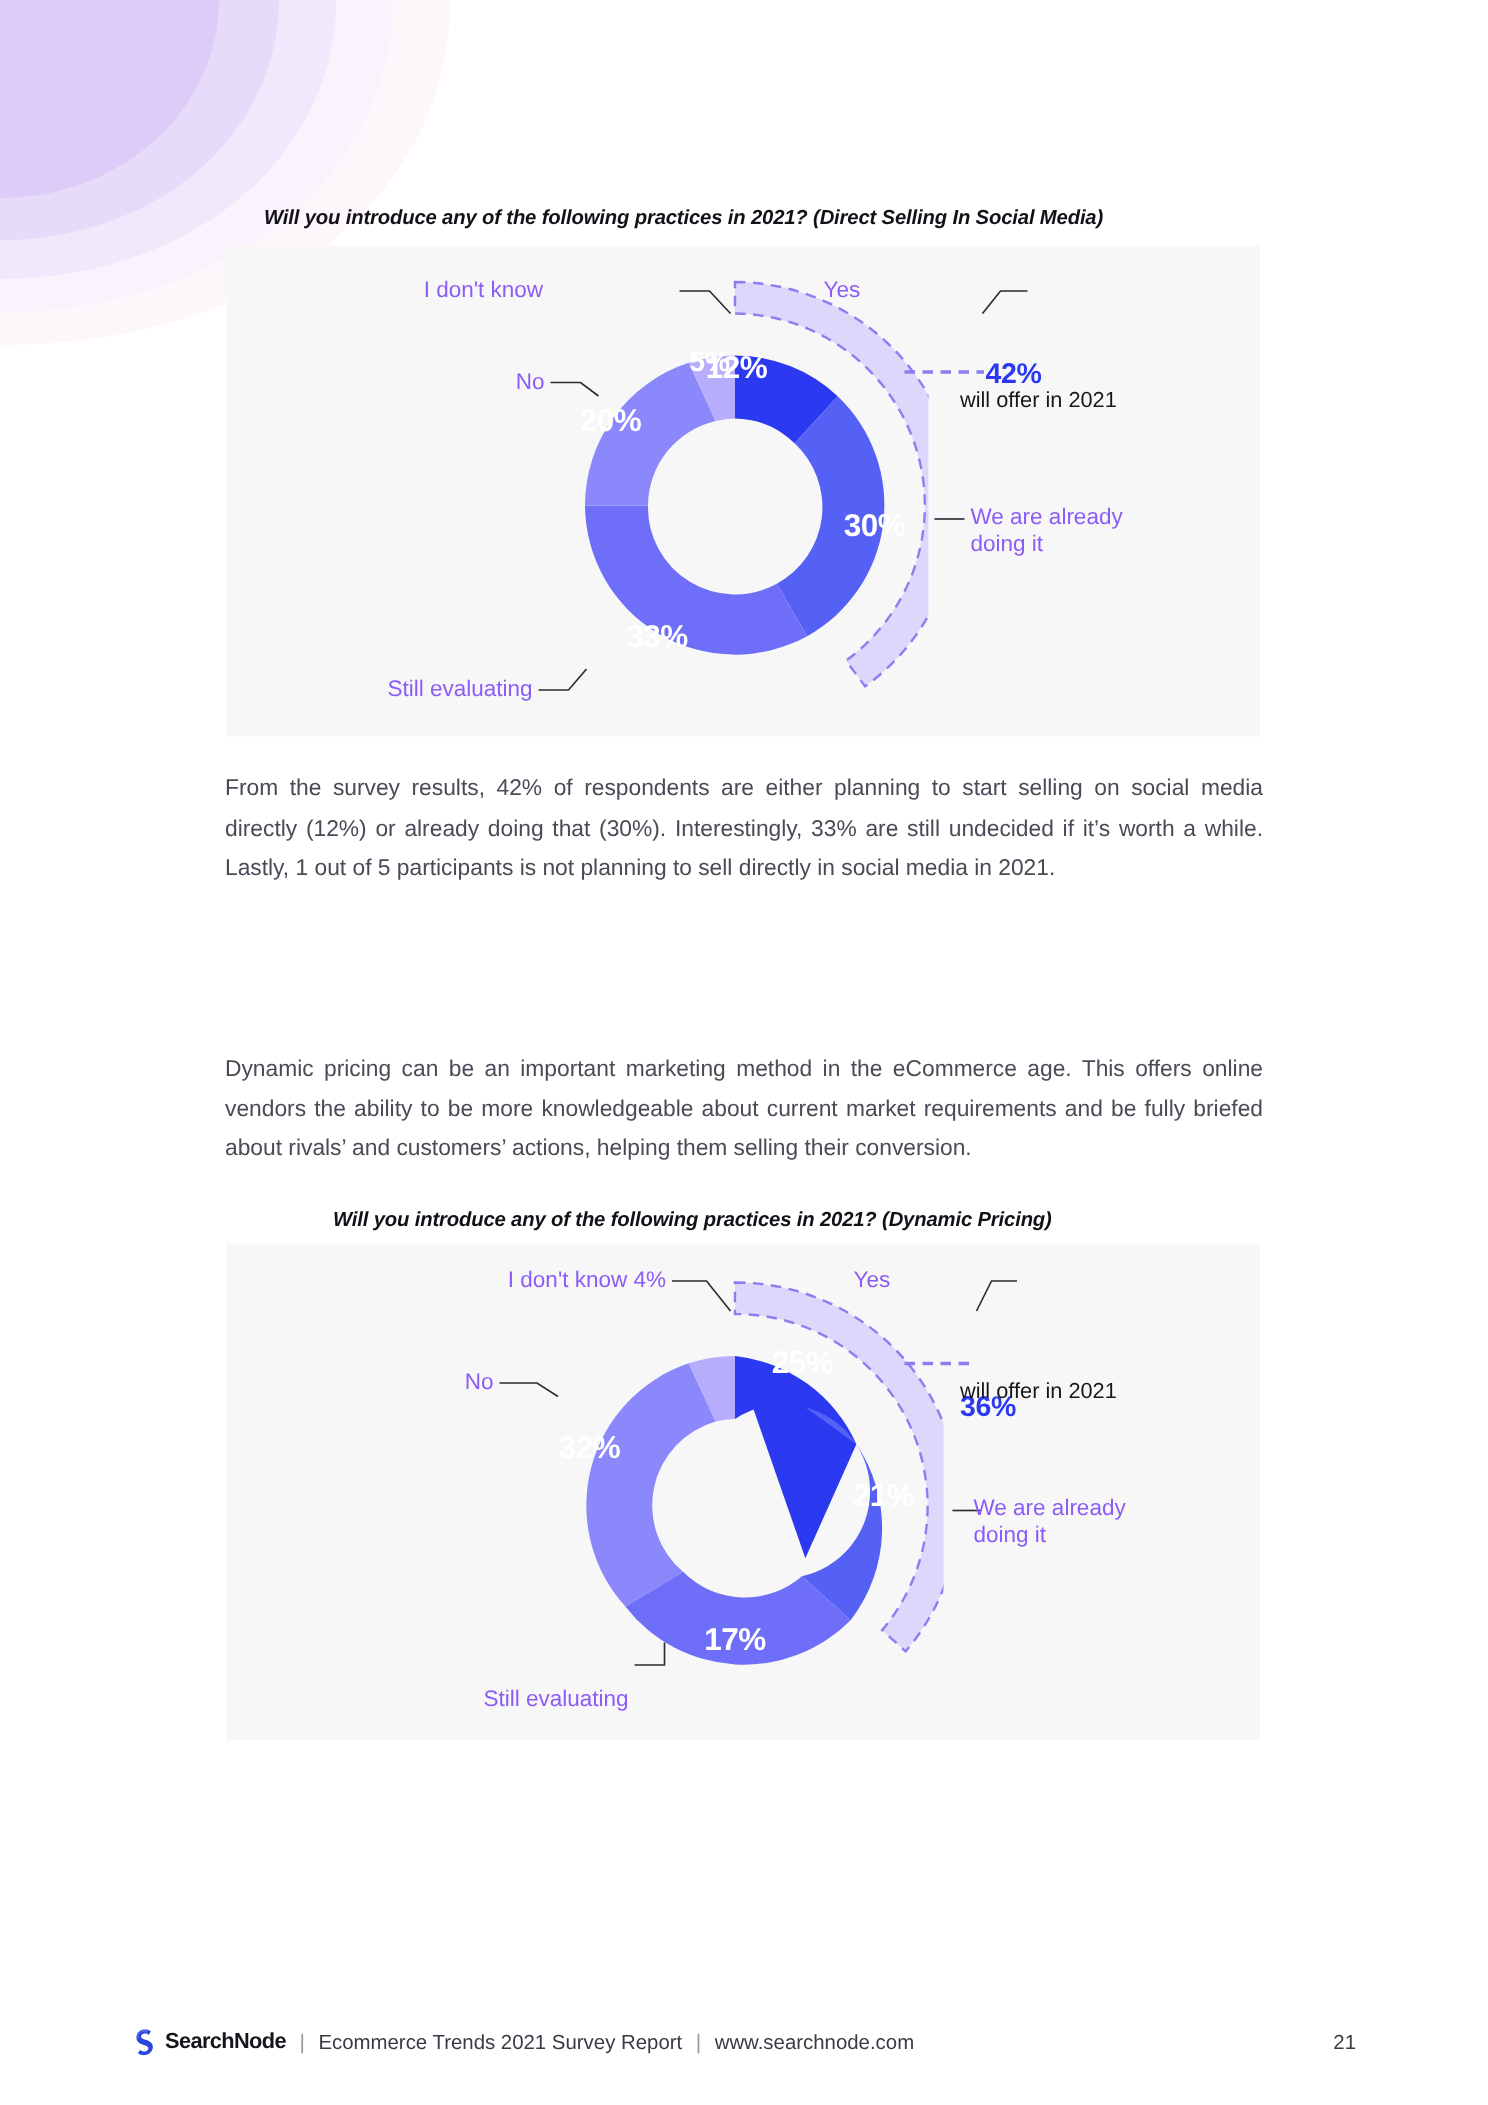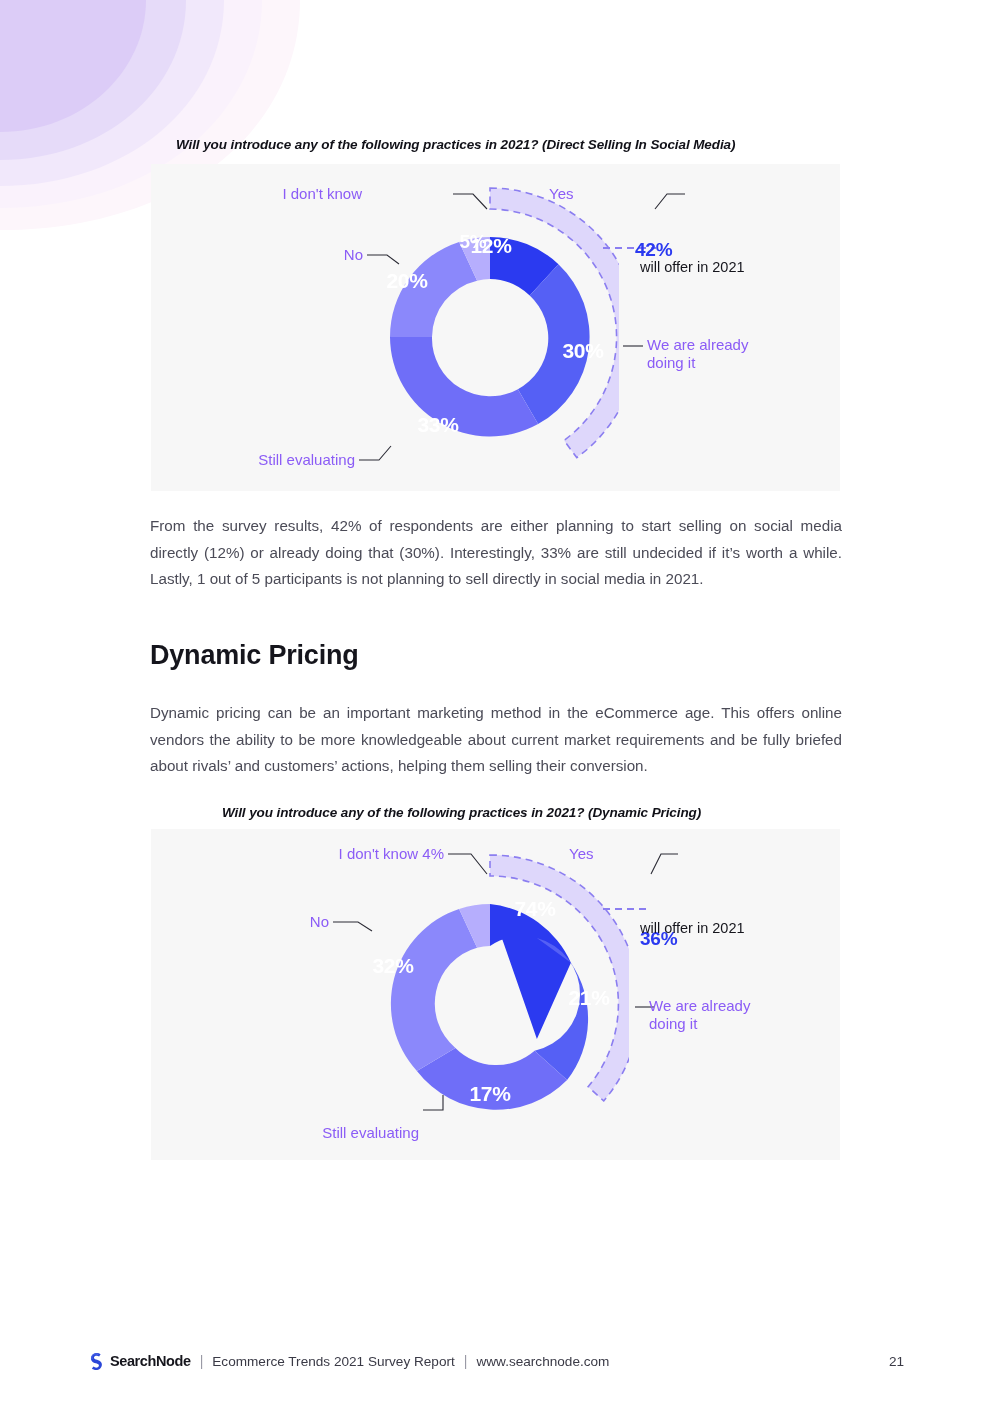--- a/index.html
+++ b/index.html
@@ -150,27 +150,26 @@
     <div class="slice-label" style="left:287px;top:261px;">33%</div>
     <div class="slice-label" style="left:256px;top:117px;">20%</div>
     <div class="slice-label small" style="left:322px;top:78px;">5%</div>
 
     <div class="cat-label" style="left:398px;top:21px;">Yes</div>
     <div class="cat-label" style="left:211px;top:21px;transform:translateX(-100%);">I don't know</div>
     <div class="cat-label" style="left:212px;top:82px;transform:translateX(-100%);">No</div>
     <div class="cat-label" style="left:204px;top:287px;transform:translateX(-100%);">Still evaluating</div>
     <div class="cat-label two-line" style="left:496px;top:172px;">We are already doing it</div>
 
-    <div class="callout-num" style="left:484px;top:75px;">42%</div>
+    <div class="callout-num" style="left:506px;top:75px;">42%</div>
     <div class="callout-sub" style="left:489px;top:95px;">will offer in 2021</div>
   </div>
 
   <p class="body-text" style="left:150px;top:513px;margin:0;">From the survey results, 42% of respondents are either planning to start selling on social media directly (12%) or already doing that (30%). Interestingly, 33% are still undecided if it’s worth a while. Lastly, 1 out of 5 participants is not planning to sell directly in social media in 2021.</p>
 
-  <h2 class="section-h2" style="left:150px;top:640px;margin:0;">Dynamic Pricing</h2>
 
   <p class="body-text" style="left:150px;top:700px;margin:0;">Dynamic pricing can be an important marketing method in the eCommerce age. This offers online vendors the ability to be more knowledgeable about current market requirements and be fully briefed about rivals’ and customers’ actions, helping them selling their conversion.</p>
 
   <div class="chart-title" style="left:222px;top:805px;">Will you introduce any of the following practices in 2021? (Dynamic Pricing)</div>
 
   <div class="chart-panel" style="left:151px;top:829px;width:689px;height:331px;">
 
     <div class="donut-wrap" style="left:188px;top:22px;">
       <svg width="290" height="295" viewBox="0 0 290 295">
 
@@ -208,21 +207,21 @@
       <svg width="689" height="331">
         <path d="M297,25 L320,25 L336,45" stroke="#2b2b35" stroke-width="1.1" fill="none"></path>
         <path d="M527,25 L510,25 L500,45" stroke="#2b2b35" stroke-width="1.1" fill="none"></path>
         <path d="M182,93 L207,93 L221,102" stroke="#2b2b35" stroke-width="1.1" fill="none"></path>
         <path d="M484,178 L503,178" stroke="#2b2b35" stroke-width="1.1" fill="none"></path>
         <path d="M272,281 L292,281 L292,266" stroke="#2b2b35" stroke-width="1.1" fill="none"></path>
         <path d="M452,80 L500,80" stroke="#8b7ef0" stroke-width="2.2" fill="none" stroke-dasharray="7 5"></path>
       </svg>
     </div>
 
-    <div class="slice-label" style="left:384px;top:80px;">74%</div>
+    <div class="slice-label" style="left:384px;top:80px;">25%</div>
     <div class="slice-label" style="left:438px;top:169px;">21%</div>
     <div class="slice-label" style="left:339px;top:265px;">17%</div>
     <div class="slice-label" style="left:242px;top:137px;">32%</div>
 
     <div class="cat-label" style="left:418px;top:16px;">Yes</div>
     <div class="cat-label" style="left:293px;top:16px;transform:translateX(-100%);">I don't know 4%</div>
     <div class="cat-label" style="left:178px;top:84px;transform:translateX(-100%);">No</div>
     <div class="cat-label" style="left:268px;top:295px;transform:translateX(-100%);">Still evaluating</div>
     <div class="cat-label two-line" style="left:498px;top:168px;">We are already doing it</div>
 

